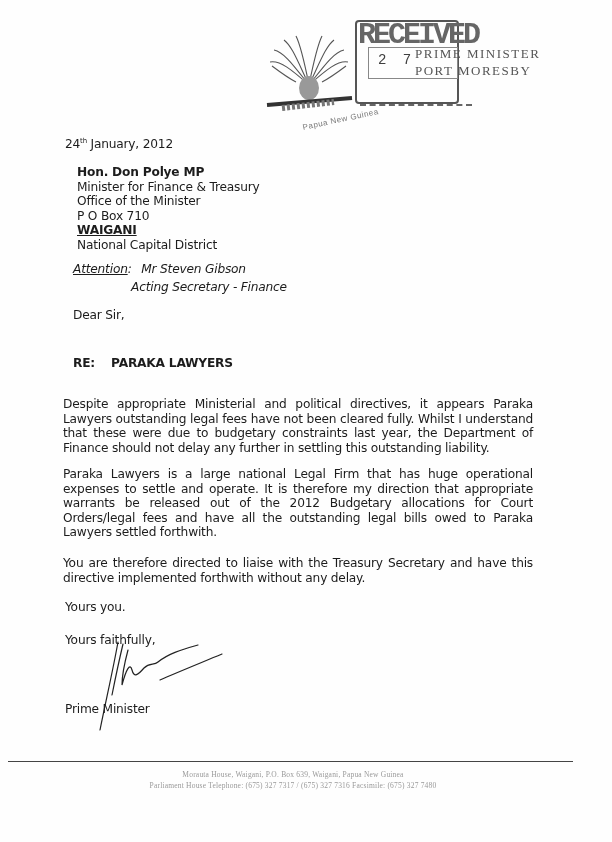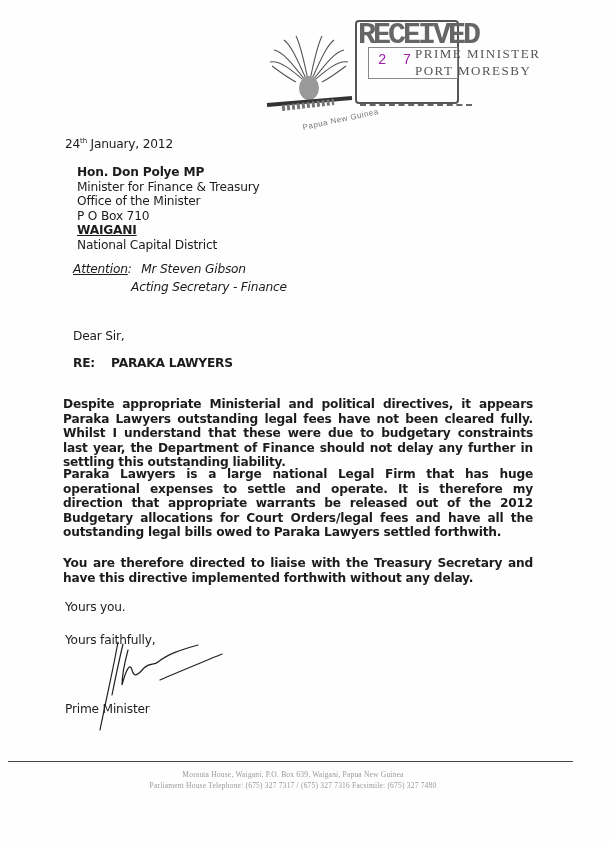--- a/index.html
+++ b/index.html
@@ -13,27 +13,27 @@
     .bold { font-weight:bold; }
     .italic { font-style:italic; }
     .u { text-decoration:underline; }
     .justify { text-align:justify; text-align-last:left; white-space:normal; }
     
     .crest { left:262px; top:30px; width:95px; height:95px; }
     .crest-caption { left:302px; top:115px; font-size:8px; color:#777; transform:rotate(-12deg); font-family:"Liberation Sans", sans-serif; letter-spacing:0.5px;}
     .stamp-box { left:355px; top:20px; width:100px; height:80px; border:2px solid #555; border-radius:4px; }
     .stamp-big { left:358px; top:18px; font-family:"Liberation Mono", monospace; font-size:30px; color:#666; letter-spacing:-3px; font-weight:bold;}
     .stamp-inner { left:368px; top:47px; width:88px; height:30px; background:#fefefe; border:1px solid #888; }
-    .stamp-day { left:378px; top:52px; font-family:"Liberation Mono", monospace; font-size:14px; color:#a21caf; letter-spacing:4px; }
+    .stamp-day { left:378px; top:52px; font-family:"Liberation Mono", monospace; font-size:14px; color:#404040; letter-spacing:4px; }
     .stamp-office { left:415px; top:45px; font-family:"Liberation Serif", serif; font-size:13px; color:#555; letter-spacing:1.5px; line-height:17px; }
     .stamp-dash { left:360px; top:104px; width:112px; border-top:2px dashed #666; }
     .sig { left:88px; top:640px; }
     .footer-rule { left:8px; top:761px; width:565px; border-top:1.5px solid #444; }
     .footer { left:88px; top:770px; width:410px; text-align:center; font-family:"Liberation Serif", serif; font-size:7.5px; line-height:10.5px; color:#999; letter-spacing:0.2px; }
-    .para { left:63px; width:470px;font-weight:bold; }
+    .para { left:63px; width:470px; }
   </style>
 </head>
 <body>
 
 <div class="page">
 
   <svg class="abs crest" viewBox="0 0 95 95">
     <g fill="none" stroke="#555" stroke-width="1.1">
       <path d="M47 55 C30 40 18 30 8 32"></path>
       <path d="M47 55 C32 36 22 22 12 20"></path>
@@ -74,21 +74,21 @@
     <div class="bold u">WAIGANI</div>
     <div>National Capital District</div>
   </div>
 
   <div class="abs txt italic" style="left:73px; top:262px;">
     <span class="u">Attention</span><span>:</span>
     <span style="margin-left:6px;text-align:right;">Mr Steven Gibson</span>
   </div>
   <div class="abs txt italic" style="left:131px; top:280px;">Acting Secretary - Finance</div>
 
-  <div class="abs txt" style="left:73px; top:329px;text-align:center;">Dear Sir,</div>
+  <div class="abs txt" style="left:73px; top:308px;text-align:center;">Dear Sir,</div>
 
   <div class="abs txt bold" style="left:73px; top:356px;">
     <span>RE:</span>
     <span style="margin-left:12px;margin-top:22px;">PARAKA LAWYERS</span>
   </div>
 
   <div class="abs txt justify para" style="top:397px;">Despite appropriate Ministerial and political directives, it appears Paraka Lawyers outstanding legal fees have not been cleared fully. Whilst I understand that these were due to budgetary constraints last year, the Department of Finance should not delay any further in settling this outstanding liability.</div>
   <div class="abs txt justify para" style="top:467px;">Paraka Lawyers is a large national Legal Firm that has huge operational expenses to settle and operate. It is therefore my direction that appropriate warrants be released out of the 2012 Budgetary allocations for Court Orders/legal fees and have all the outstanding legal bills owed to Paraka Lawyers settled forthwith.</div>
   <div class="abs txt justify para" style="top:556px;">You are therefore directed to liaise with the Treasury Secretary and have this directive implemented forthwith without any delay.</div>
 

